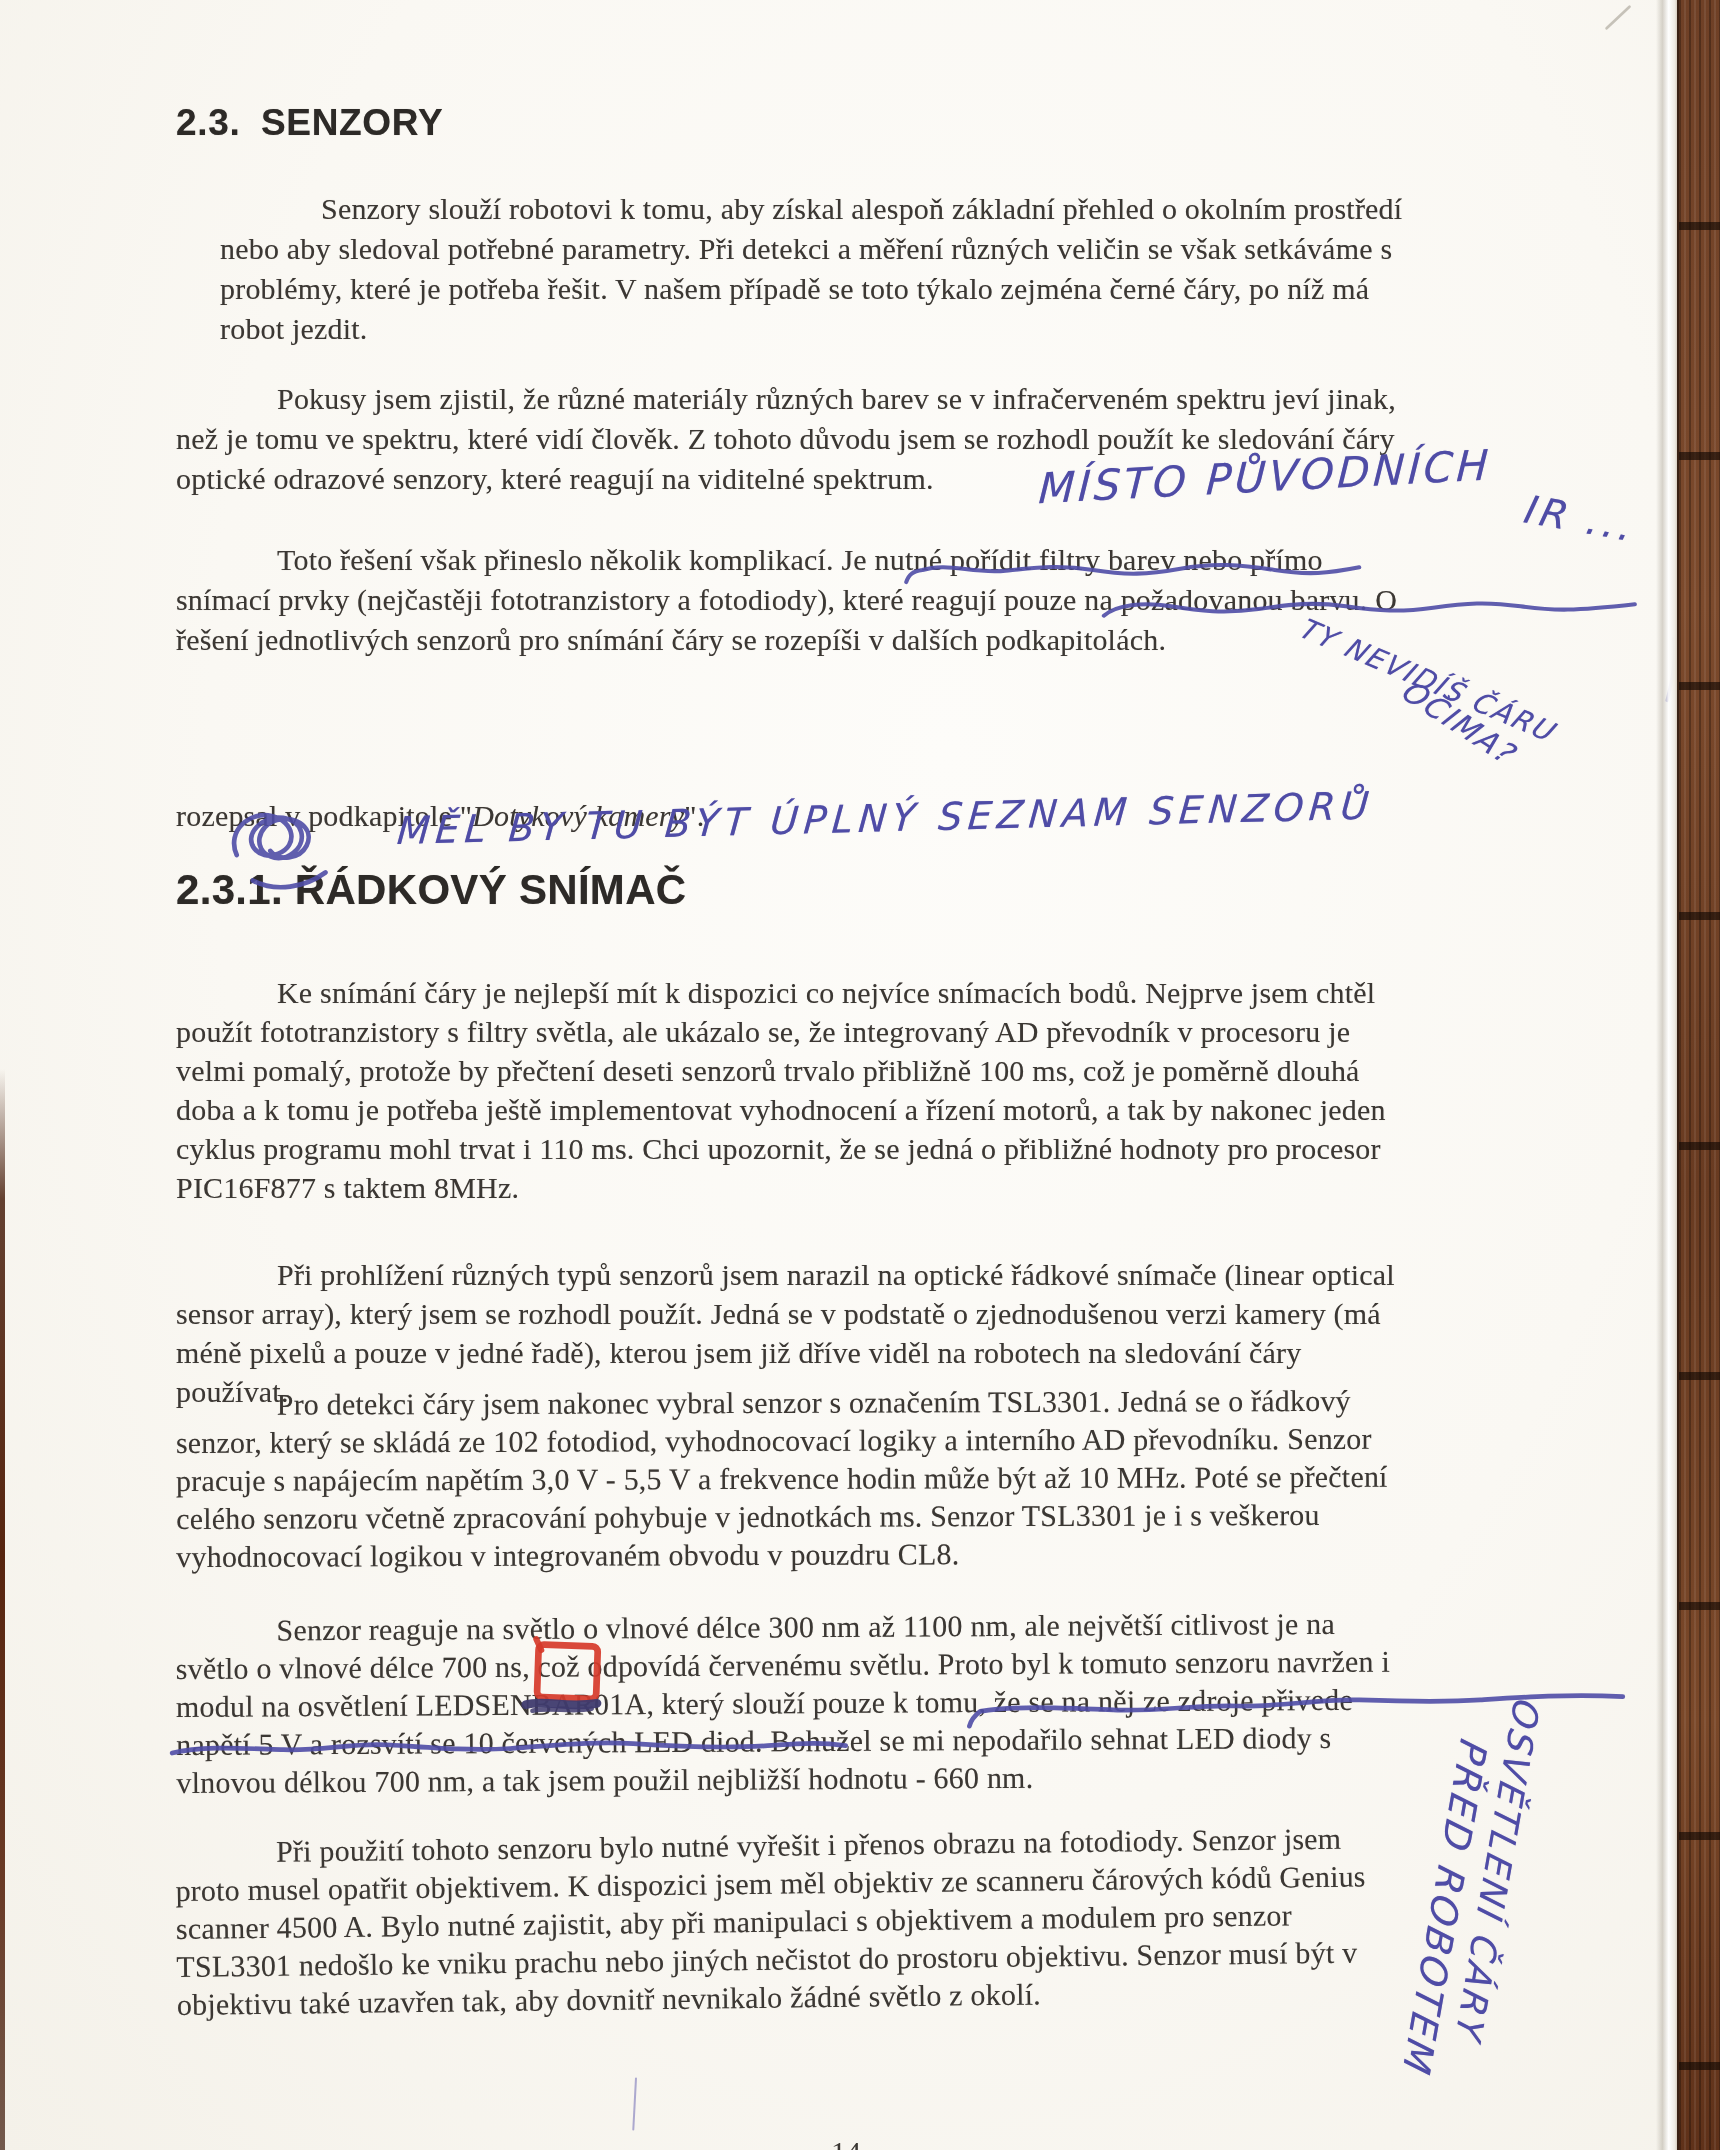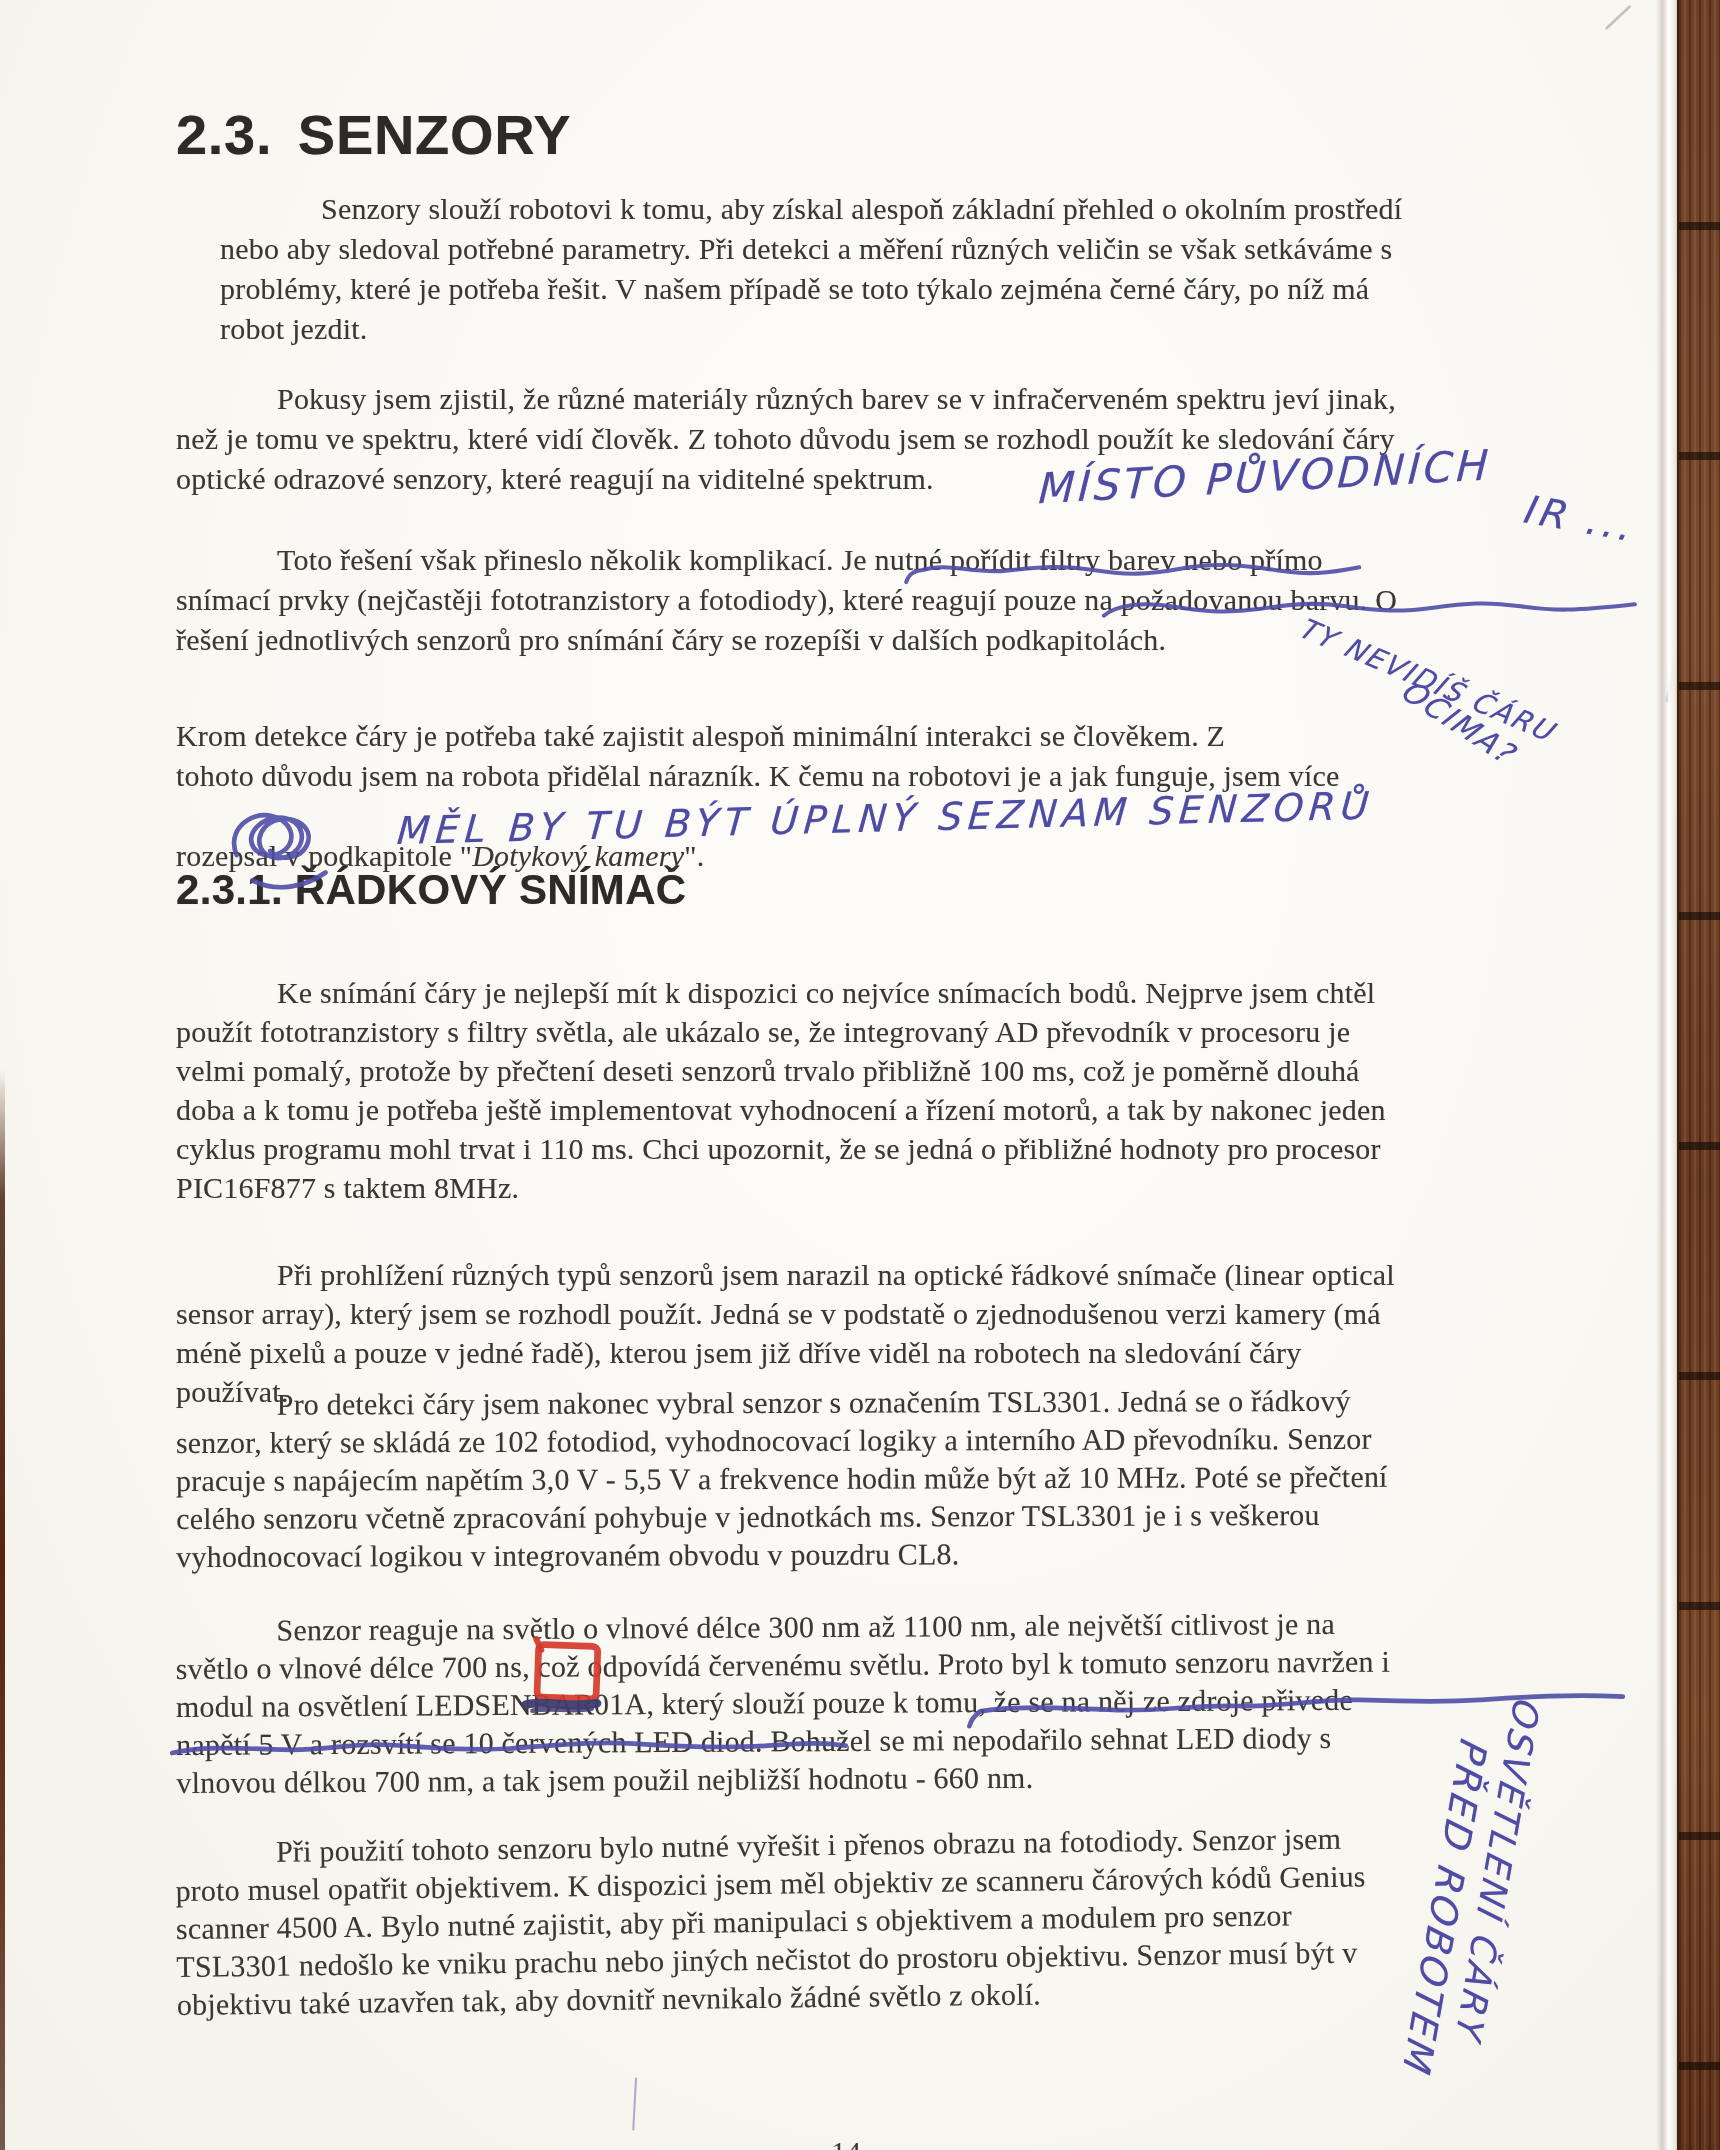--- a/index.html
+++ b/index.html
@@ -5,21 +5,21 @@
   html,body{margin:0;padding:0;}
   body{
     width:1721px;height:2151px;position:relative;overflow:hidden;
     background:
       radial-gradient(ellipse at 55% 35%, #fdfcf9 0%, #faf8f3 55%, #f4f1e9 100%);
     font-family:"Liberation Serif", serif;
   }
   .h1{
     position:absolute;left:176px;top:102px;
     font-family:"Liberation Sans", sans-serif;font-weight:bold;
-    font-size:56px;color:#2d2a27;letter-spacing:0.7px;word-spacing:9.4px;
+    font-size:37px;color:#2d2a27;letter-spacing:0.7px;word-spacing:9.4px;
     text-shadow:0 0 0.7px rgba(45,42,39,.5);
   }
   .h2{
     position:absolute;left:176px;top:866px;
     font-family:"Liberation Sans", sans-serif;font-weight:bold;
     font-size:42px;color:#2d2a27;letter-spacing:0.3px;
     text-shadow:0 0 0.7px rgba(45,42,39,.45);
   }
   .para{
     position:absolute;left:176px;width:1391px;
@@ -74,22 +74,21 @@
 
 <div class="para lh59" style="top:379px;">Pokusy jsem zjistil, že různé materiály různých barev se v infračerveném spektru jeví jinak,
 než je tomu ve spektru, které vidí člověk. Z tohoto důvodu jsem se rozhodl použít ke sledování čáry
 optické odrazové senzory, které reagují na viditelné spektrum.</div>
 
 <div class="para lh59" style="top:540px;">Toto řešení však přineslo několik komplikací. Je nutné pořídit filtry barev nebo přímo
 snímací prvky (nejčastěji fototranzistory a fotodiody), které reagují pouze na požadovanou barvu. O
 řešení jednotlivých senzorů pro snímání čáry se rozepíši v dalších podkapitolách.</div>
 
 <div class="para lh59" style="top:676px;">
-  <span>Krom detekce čáry je potřeba také zajistit alespoň minimální interakci se člověkem. Z
-tohoto důvodu jsem na robota přidělal nárazník. K čemu na robotovi je a jak funguje, jsem více</span><br>
+  <br>
   <span>rozepsal v podkapitole "</span><i>Dotykový kamery</i><span>".</span>
 </div>
 
 <div class="h2">2.3.1. ŘÁDKOVÝ SNÍMAČ</div>
 
 <div class="para lh58" style="top:937px;">Ke snímání čáry je nejlepší mít k dispozici co nejvíce snímacích bodů. Nejprve jsem chtěl
 použít fototranzistory s filtry světla, ale ukázalo se, že integrovaný AD převodník v procesoru je
 velmi pomalý, protože by přečtení deseti senzorů trvalo přibližně 100 ms, což je poměrně dlouhá
 doba a k tomu je potřeba ještě implementovat vyhodnocení a řízení motorů, a tak by nakonec jeden
 cyklus programu mohl trvat i 110 ms. Chci upozornit, že se jedná o přibližné hodnoty pro procesor

